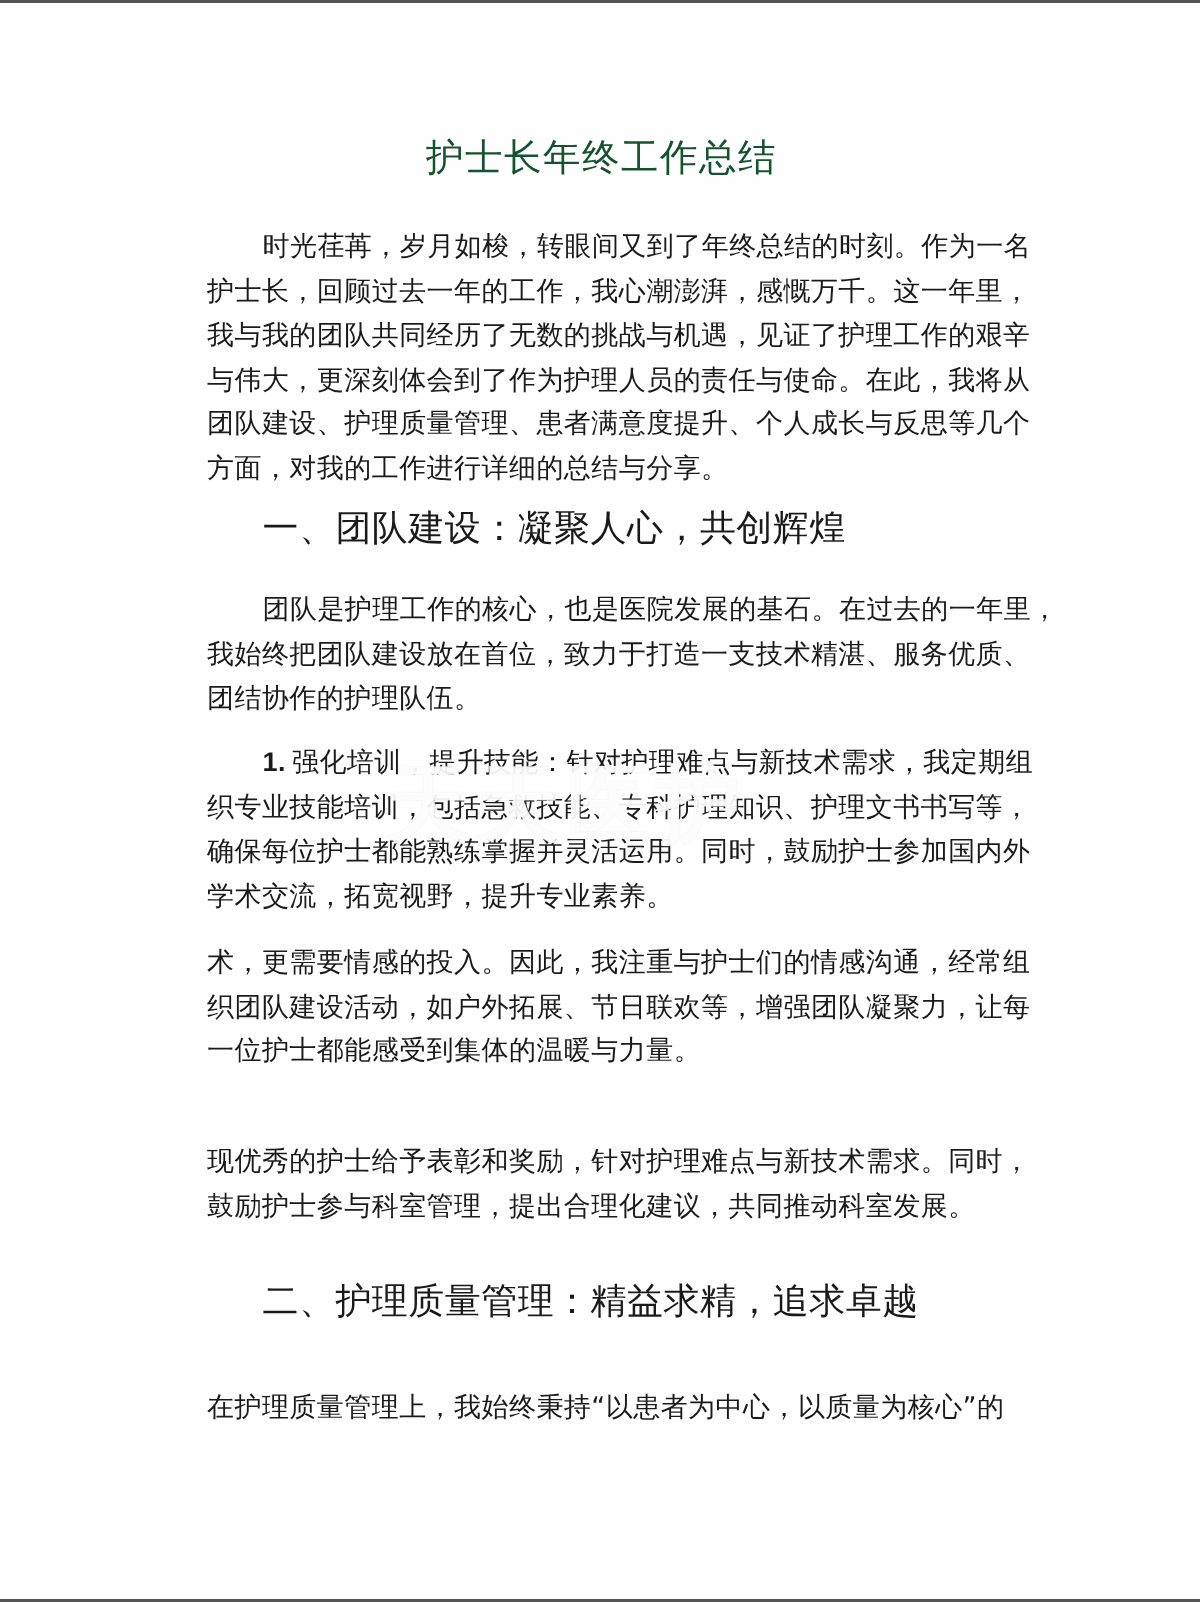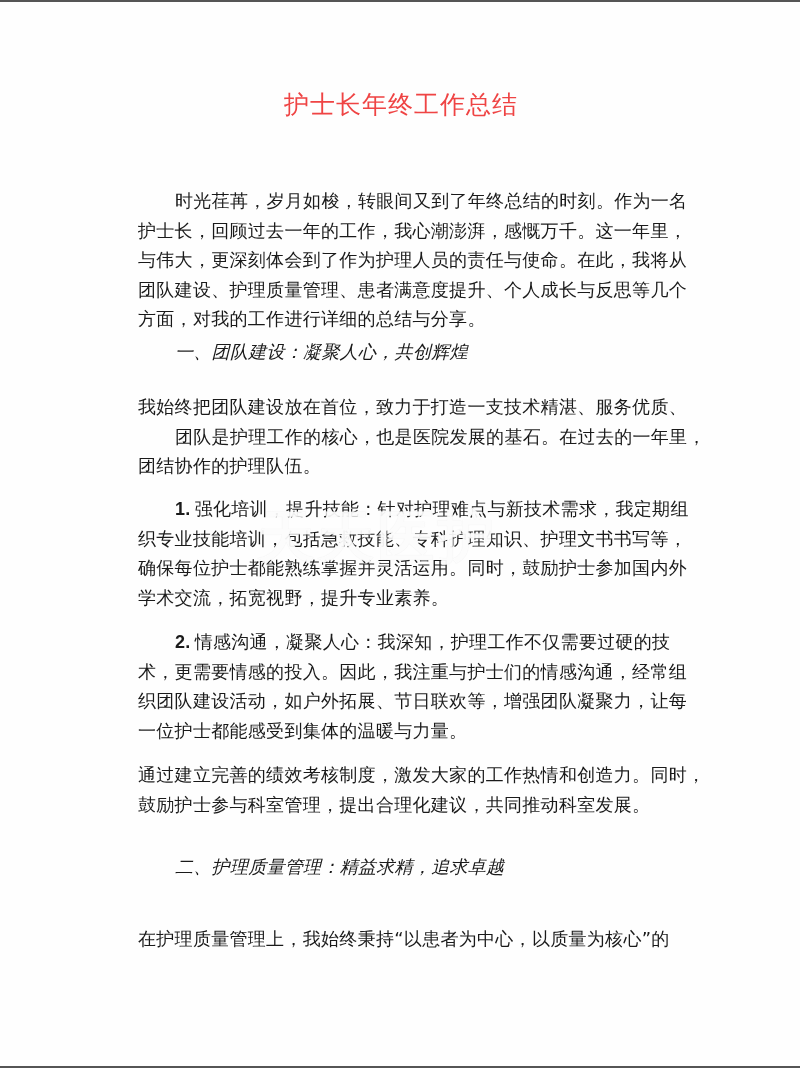--- a/index.html
+++ b/index.html
@@ -37,21 +37,21 @@
       position: absolute;
       top: 88px;
       left: 0;
       width: 526px;
       text-align: center;
       font-size: 25px;
       letter-spacing: 1px;
       line-height: 34px;
       margin: 0;
       font-weight: normal;
-      color: #ef4444;
+      color: #14532d;
     }
     .block {
       position: absolute;
       left: 0;
       width: 526px;
     }
     .line {
       display: block;
       height: 29.5px;
       line-height: 29.5px;
@@ -64,25 +64,24 @@
     .line.last {
       text-align-last: left;
     }
     .line.indent {
       padding-left: 37px;
     }
     .heading {
       display: block;
       height: 30px;
       line-height: 30px;
-      font-size: 18px;
+      font-size: 24px;
       padding-left: 37px;
       white-space: nowrap;
       letter-spacing: 0.3px;
-      font-style: italic;
     }
     .num {
       font-weight: bold;
       font-family: "Liberation Sans", sans-serif;
       margin-right: 4px;
     }
     .watermark {
       position: absolute;
       left: 258px;
       top: 492px;
@@ -97,54 +96,54 @@
   </style>
 </head>
 <body>
 
 <div class="top-border"></div>
 
 <div class="page">
 
   <h1 class="title">护士长年终工作总结</h1>
 
-  <div class="block" style="top:150px;margin-top:36px;">
+  <div class="block" style="top:150px;">
     <span class="line indent">时光荏苒，岁月如梭，转眼间又到了年终总结的时刻。作为一名</span>
     <span class="line">护士长，回顾过去一年的工作，我心潮澎湃，感慨万千。这一年里，</span>
+    <span class="line">我与我的团队共同经历了无数的挑战与机遇，见证了护理工作的艰辛</span>
     <span class="line">与伟大，更深刻体会到了作为护理人员的责任与使命。在此，我将从</span>
     <span class="line">团队建设、护理质量管理、患者满意度提升、个人成长与反思等几个</span>
     <span class="line last">方面，对我的工作进行详细的总结与分享。</span>
   </div>
 
   <div class="block" style="top:337px;">
     <span class="heading">一、团队建设：凝聚人心，共创辉煌</span>
   </div>
 
   <div class="block" style="top:392px;">
+    <span class="line indent">团队是护理工作的核心，也是医院发展的基石。在过去的一年里，</span>
     <span class="line">我始终把团队建设放在首位，致力于打造一支技术精湛、服务优质、</span>
-    <span class="line indent">团队是护理工作的核心，也是医院发展的基石。在过去的一年里，</span>
     <span class="line last">团结协作的护理队伍。</span>
   </div>
 
   <div class="block" style="top:494px;">
     <span class="line indent"><span class="num">1.</span><span>强化培训，提升技能：针对护理难点与新技术需求，我定期组</span></span>
     <span class="line">织专业技能培训，包括急救技能、专科护理知识、护理文书书写等，</span>
     <span class="line">确保每位护士都能熟练掌握并灵活运用。同时，鼓励护士参加国内外</span>
     <span class="line last">学术交流，拓宽视野，提升专业素养。</span>
   </div>
 
   <div class="block" style="top:627px;">
-    <span class="line indent"><span class="num">2.</span><span>情感沟通，凝聚人心：我深知，护理工作不仅需要过硬的技</span></span>
     <span class="line">术，更需要情感的投入。因此，我注重与护士们的情感沟通，经常组</span>
     <span class="line">织团队建设活动，如户外拓展、节日联欢等，增强团队凝聚力，让每</span>
     <span class="line last">一位护士都能感受到集体的温暖与力量。</span>
   </div>
 
   <div class="block" style="top:760px;">
-    <span class="line">通过建立完善的绩效考核制度，激发大家的工作热情和创造力。同时，</span>
+    <span class="line">现优秀的护士给予表彰和奖励，针对护理难点与新技术需求。同时，</span>
     <span class="line last">鼓励护士参与科室管理，提出合理化建议，共同推动科室发展。</span>
   </div>
 
   <div class="block" style="top:852px;">
     <span class="heading">二、护理质量管理：精益求精，追求卓越</span>
   </div>
 
   <div class="block" style="top:924px;">
     <span class="line">在护理质量管理上，我始终秉持“以患者为中心，以质量为核心”的</span>
   </div>

